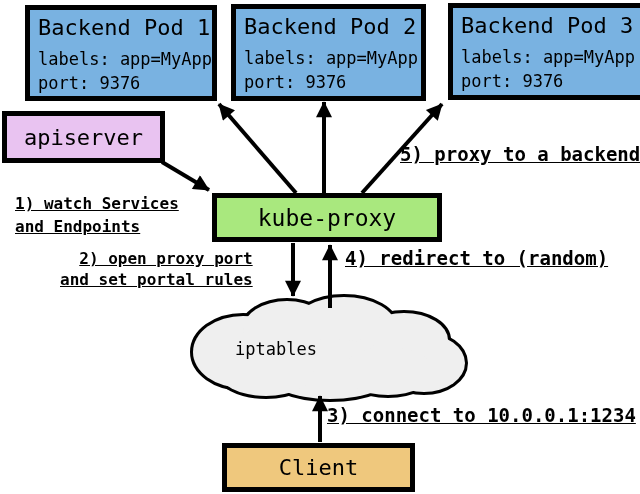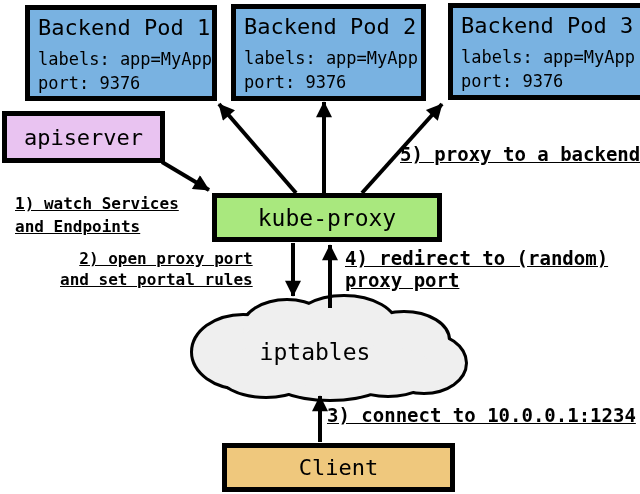--- a/index.html
+++ b/index.html
@@ -24,21 +24,21 @@
   .node-label-box {
     display: flex; align-items: center; justify-content: center;
     white-space: nowrap;
   }
   .apiserver { background: #E9C3F1; font-size: 22px; }
   .kubeproxy { background: #A9E87E; font-size: 23px; }
   .client    { background: #EFC87D; font-size: 22px; }
 
   .cloud-label {
     position: absolute; left: 235px; top: 339px; width: 160px;
-    text-align: center; font-size: 23px; white-space: nowrap;
+    font-size: 17px; white-space: nowrap;
   }
 
   .note { position: absolute; font-weight: bold; white-space: nowrap; text-decoration: underline; }
   .note-1 { left: 15px;  top: 192px; font-size: 16px; line-height: 23px; }
   .note-2 { left: 60px;  top: 248px; font-size: 16px; line-height: 21px; text-align: right; }
   .note-3 { left: 327px; top: 404px; font-size: 19px; }
   .note-4 { left: 336px; top: 247px; font-size: 19px; line-height: 22px; margin-left: 9px; }
   .note-5 { left: 400px; top: 143px; font-size: 19px; }
 
   .cloud-stroke { stroke: #000; stroke-width: 6; }
@@ -109,21 +109,21 @@
   </div>
 
   <div class="box node-label-box apiserver" style="left:2px; top:111px; width:163px; height:52px;">
     <span>apiserver</span>
   </div>
 
   <div class="box node-label-box kubeproxy" style="left:212px; top:193px; width:230px; height:49px;">
     <span>kube-proxy</span>
   </div>
 
-  <div class="box node-label-box client" style="left:222px; top:443px; width:233px; height:49px;">
+  <div class="box node-label-box client" style="left:222px; top:443px; width:193px; height:49px;">
     <span>Client</span>
   </div>
 
   <div class="cloud-label">iptables</div>
 
   <div class="note note-1">
     <div>1) watch Services</div>
     <div>and Endpoints</div>
   </div>
 
@@ -131,20 +131,19 @@
     <div>2) open proxy port</div>
     <div>and set portal rules</div>
   </div>
 
   <div class="note note-3">
     <div>3) connect to 10.0.0.1:1234</div>
   </div>
 
   <div class="note note-4">
     <div>4) redirect to (random)</div>
-    <div>proxy port</div>
   </div>
 
   <div class="note note-5">
     <div>5) proxy to a backend</div>
   </div>
 
 </div>
 
 </body></html>

